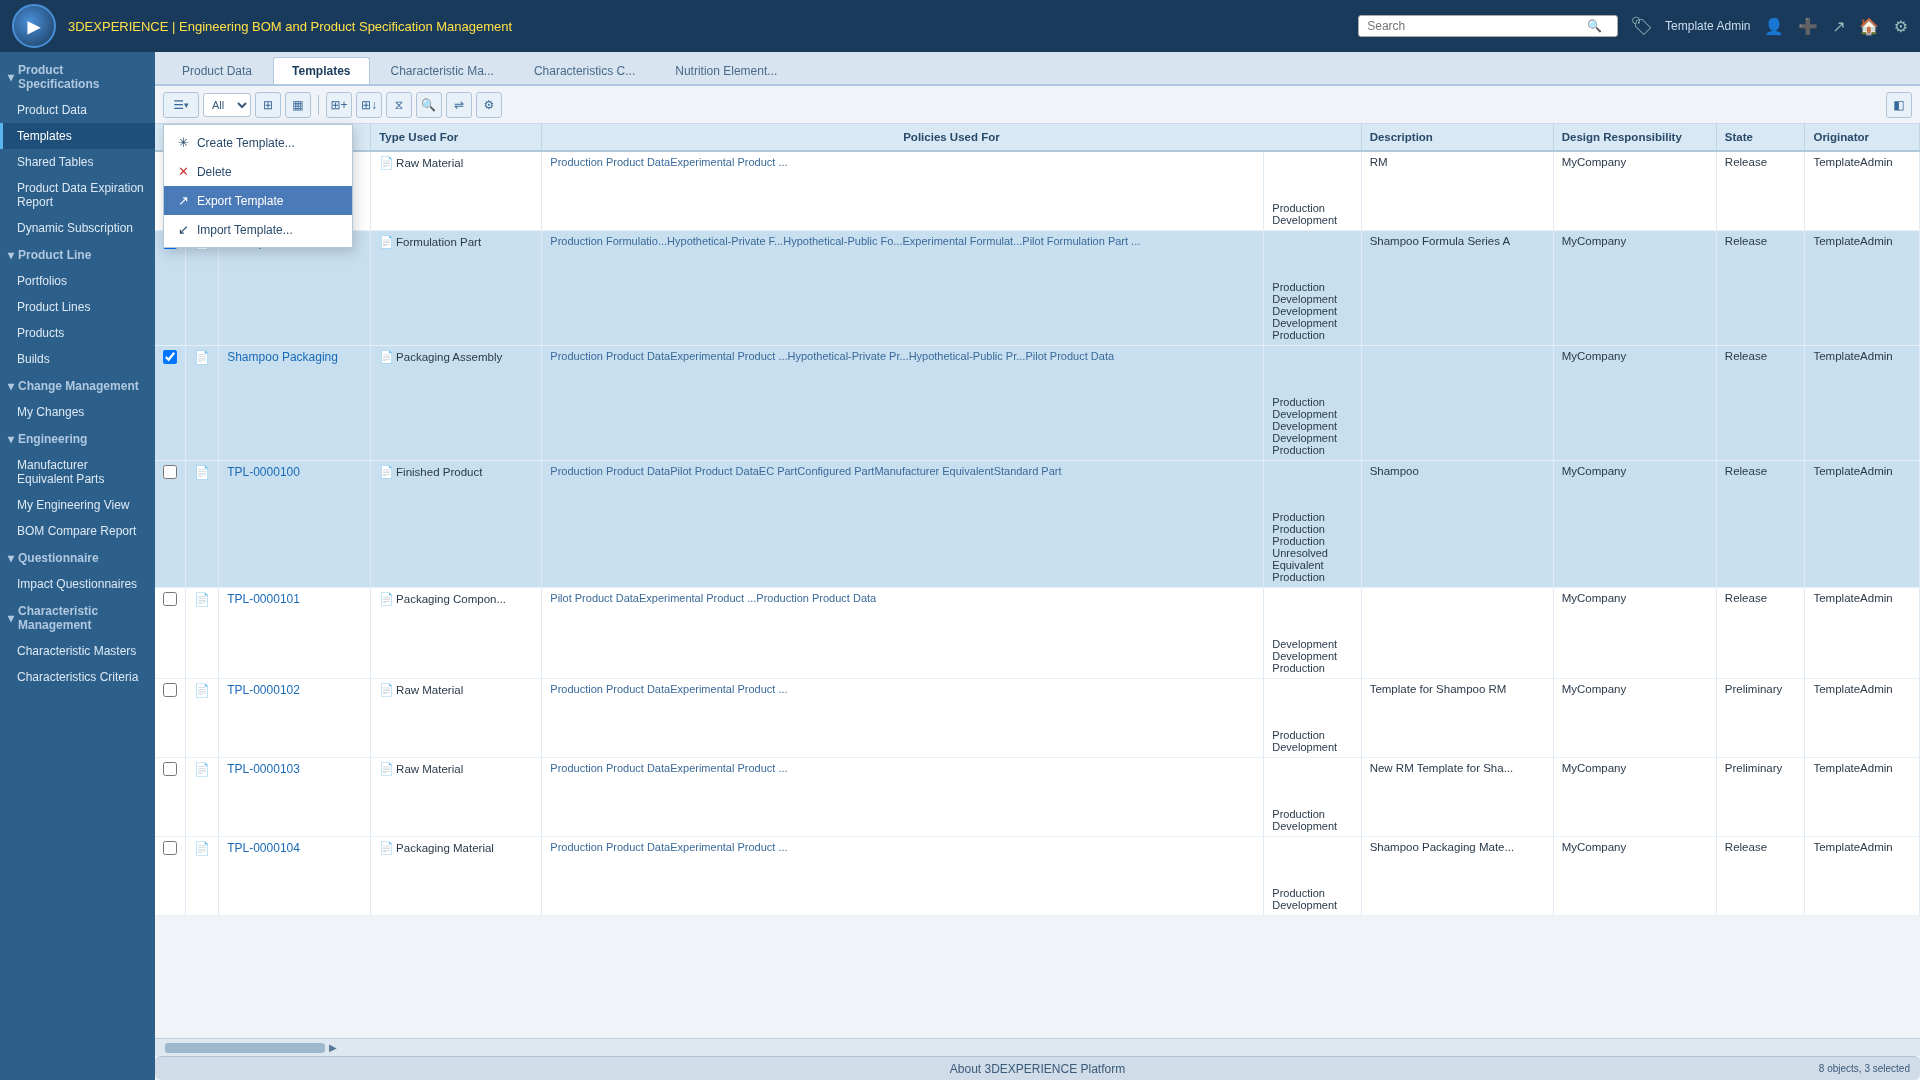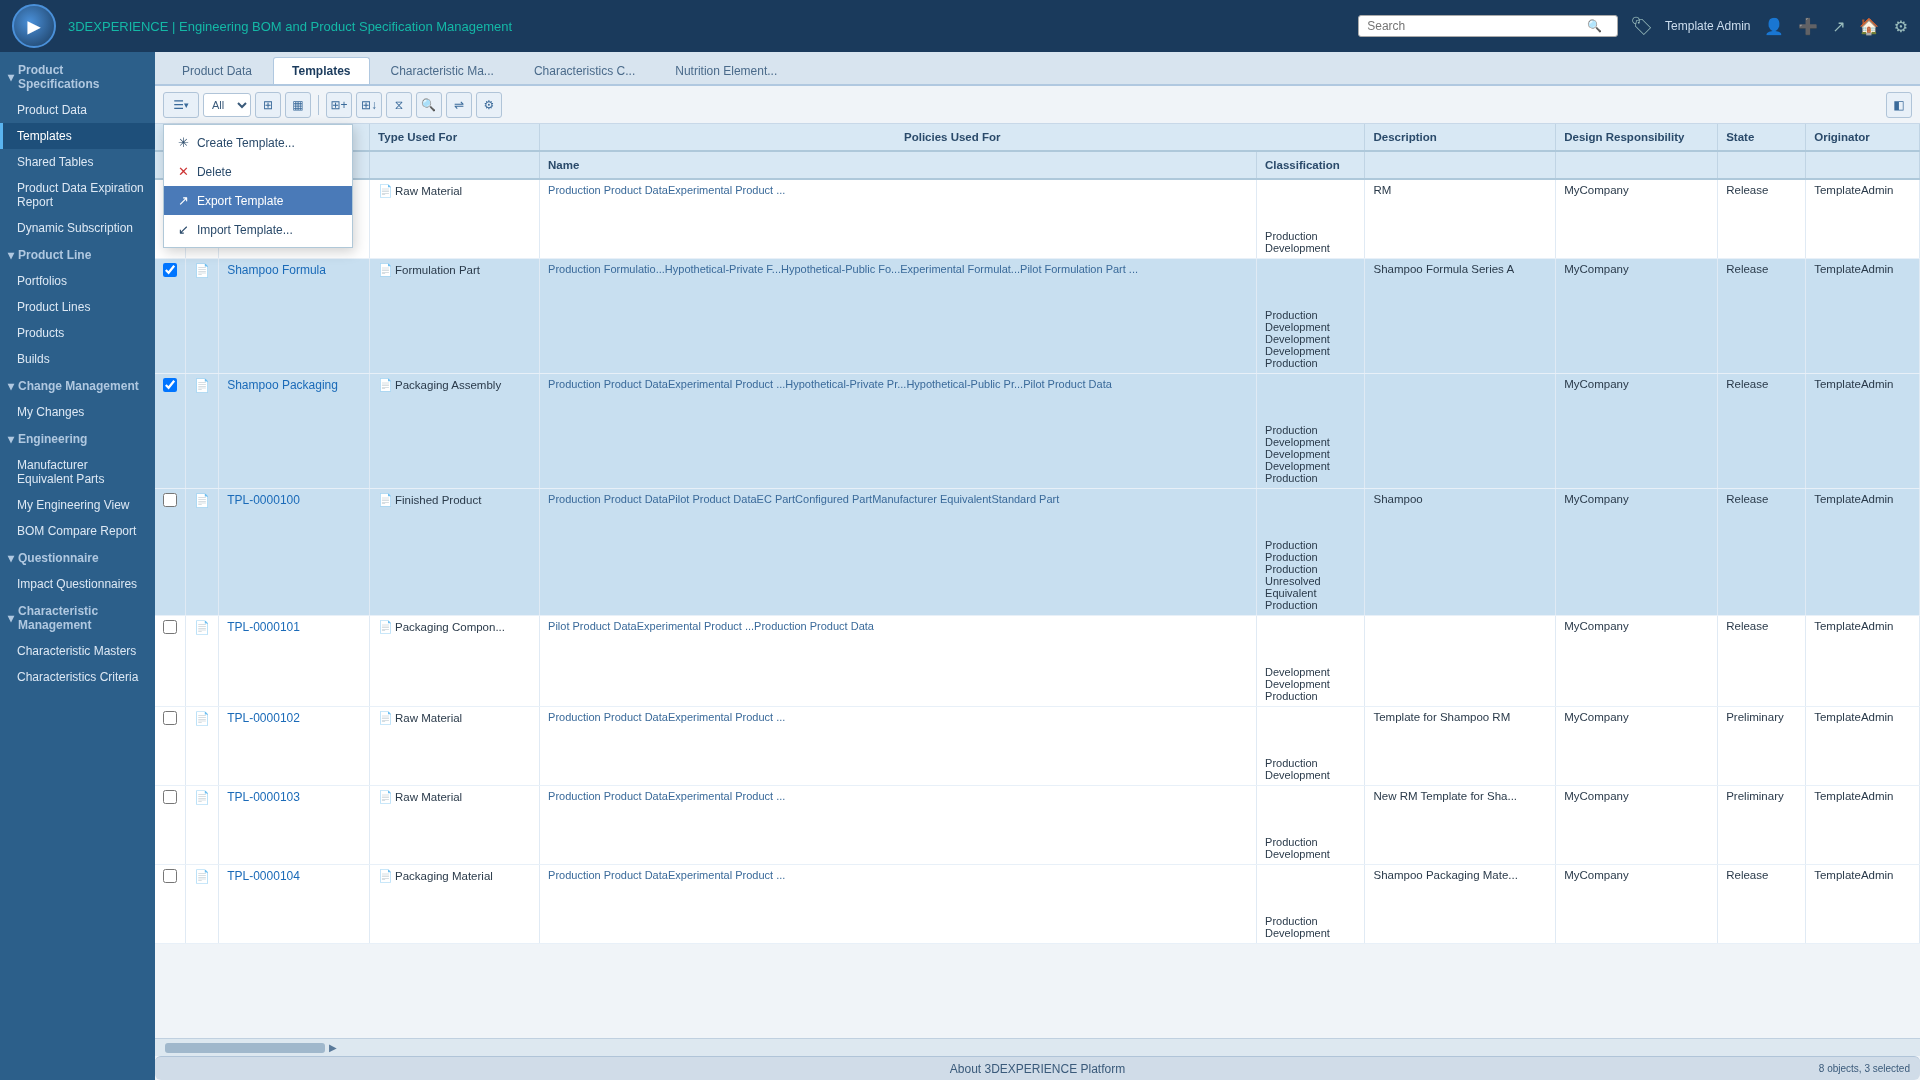--- a/index.html
+++ b/index.html
@@ -7,21 +7,21 @@
 
     
     #topbar {
       display: flex; align-items: center; background: #1a3a5c; height: 52px; padding: 0 12px; gap: 12px;
     }
     #logo-circle {
       width: 44px; height: 44px; border-radius: 50%; background: radial-gradient(circle at 40% 40%, #4a90d9, #1a3a5c);
       display: flex; align-items: center; justify-content: center; color: #fff; font-size: 16px; font-weight: bold;
       border: 2px solid #4a90d9; flex-shrink: 0;
     }
-    #app-title { color: #14b8a6; font-size: 13px; flex: 1; }
+    #app-title { color: #fde047; font-size: 13px; flex: 1; }
     #search-bar {
       display: flex; align-items: center; background: #fff; border: 1px solid #aaa; border-radius: 3px;
       padding: 3px 8px; width: 260px;
     }
     #search-input { border: none; outline: none; font-size: 12px; width: 220px; }
     #topbar-right { display: flex; align-items: center; gap: 14px; color: #cde; font-size: 12px; }
     .topbar-icon { color: #9bb; font-size: 16px; cursor: pointer; }
 
     
     #layout { display: flex; height: 1028px; }
@@ -309,32 +309,20 @@
             <th style="width:20px;"></th>
             <th style="width:20px;"></th>
             <th>Title</th>
             <th>Type Used For</th>
             <th colspan="2" class="policies-header-span">Policies Used For</th>
             <th>Description</th>
             <th>Design Responsibility</th>
             <th>State</th>
             <th>Originator</th>
           </tr>
-          <tr style="background:#d8e8f4;">
-            <th></th>
-            <th></th>
-            <th></th>
-            <th></th>
-            <th>Name</th>
-            <th>Classification</th>
-            <th></th>
-            <th></th>
-            <th></th>
-            <th></th>
-          </tr>
         </thead>
         <tbody id="table-body">
         <tr>
               <td><input type="checkbox" class="row-check" style=""></td>
               <td><span style="color:#5a8ab8;font-size:13px;">📄</span></td>
               <td>Shampoo RM</td>
               <td><span class="doc-icon">📄</span>Raw Material</td>
               <td class="policies-col">
                 <div class="policies-group">
                   <span class="policy-line">Production Product Data</span>

